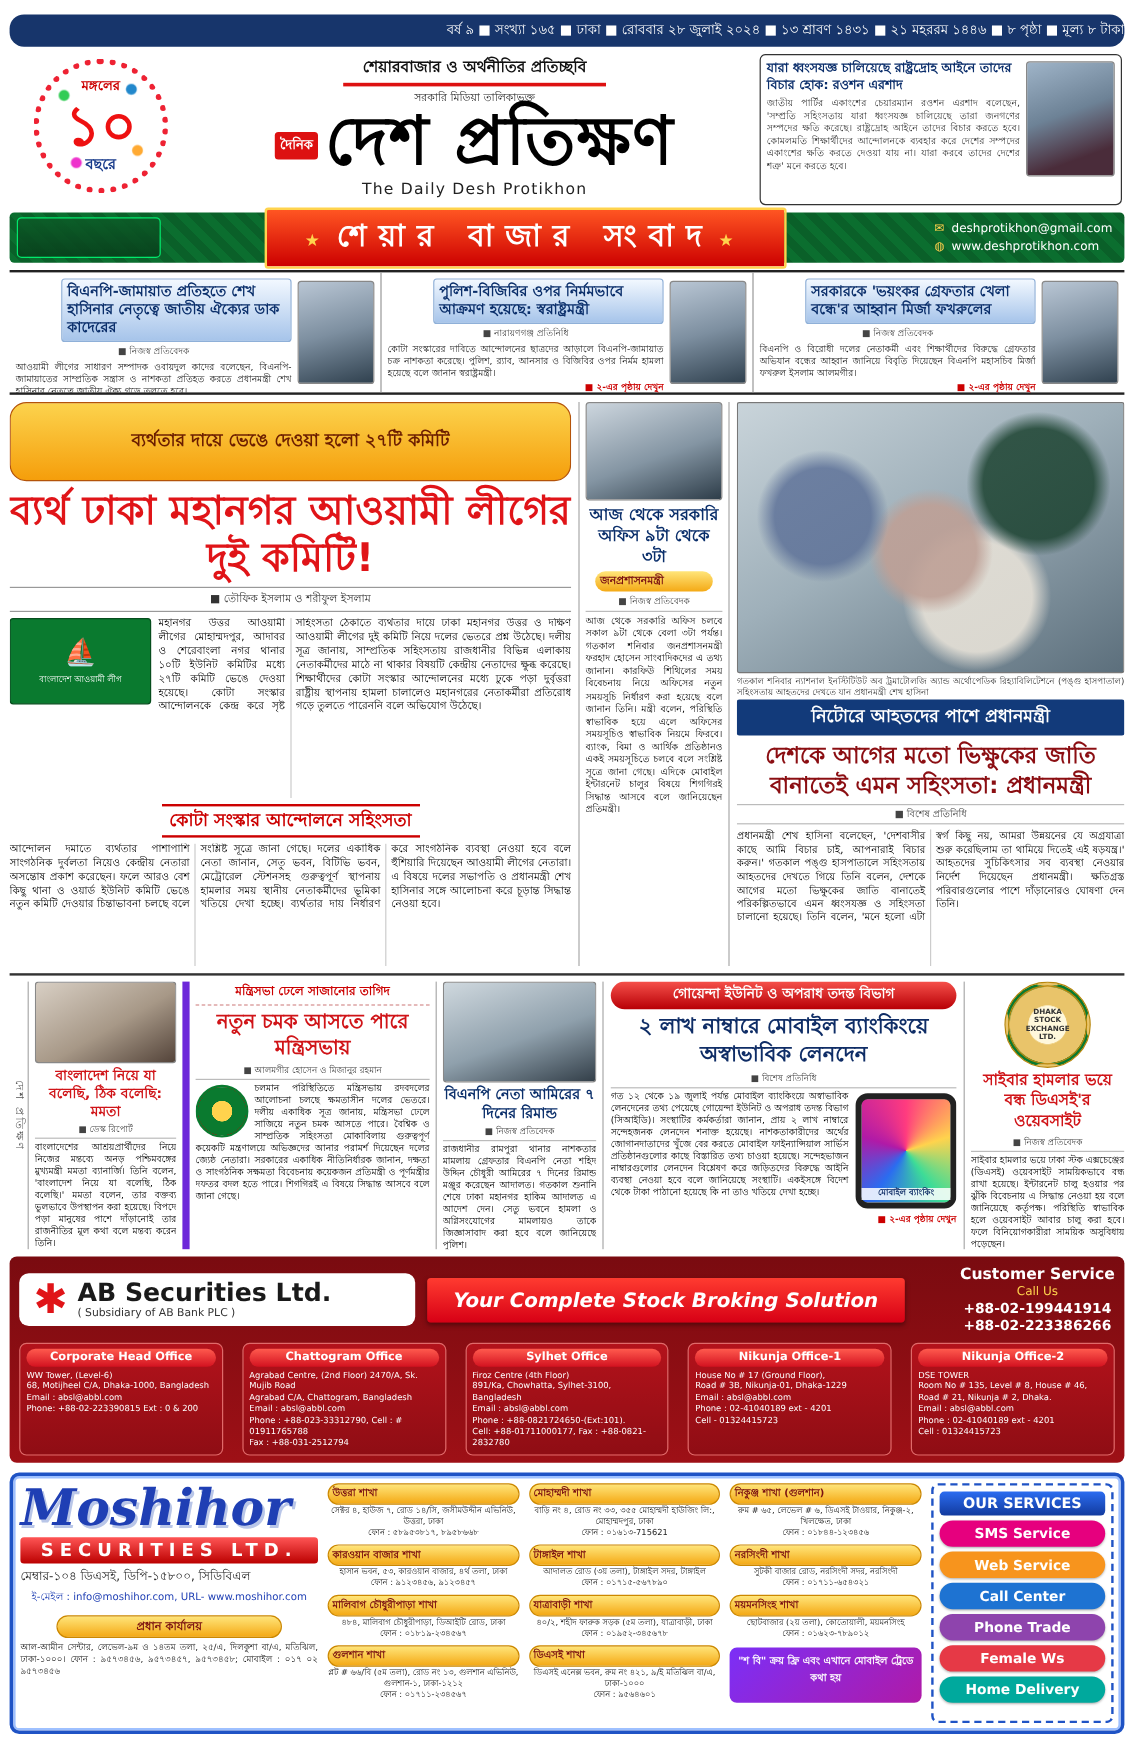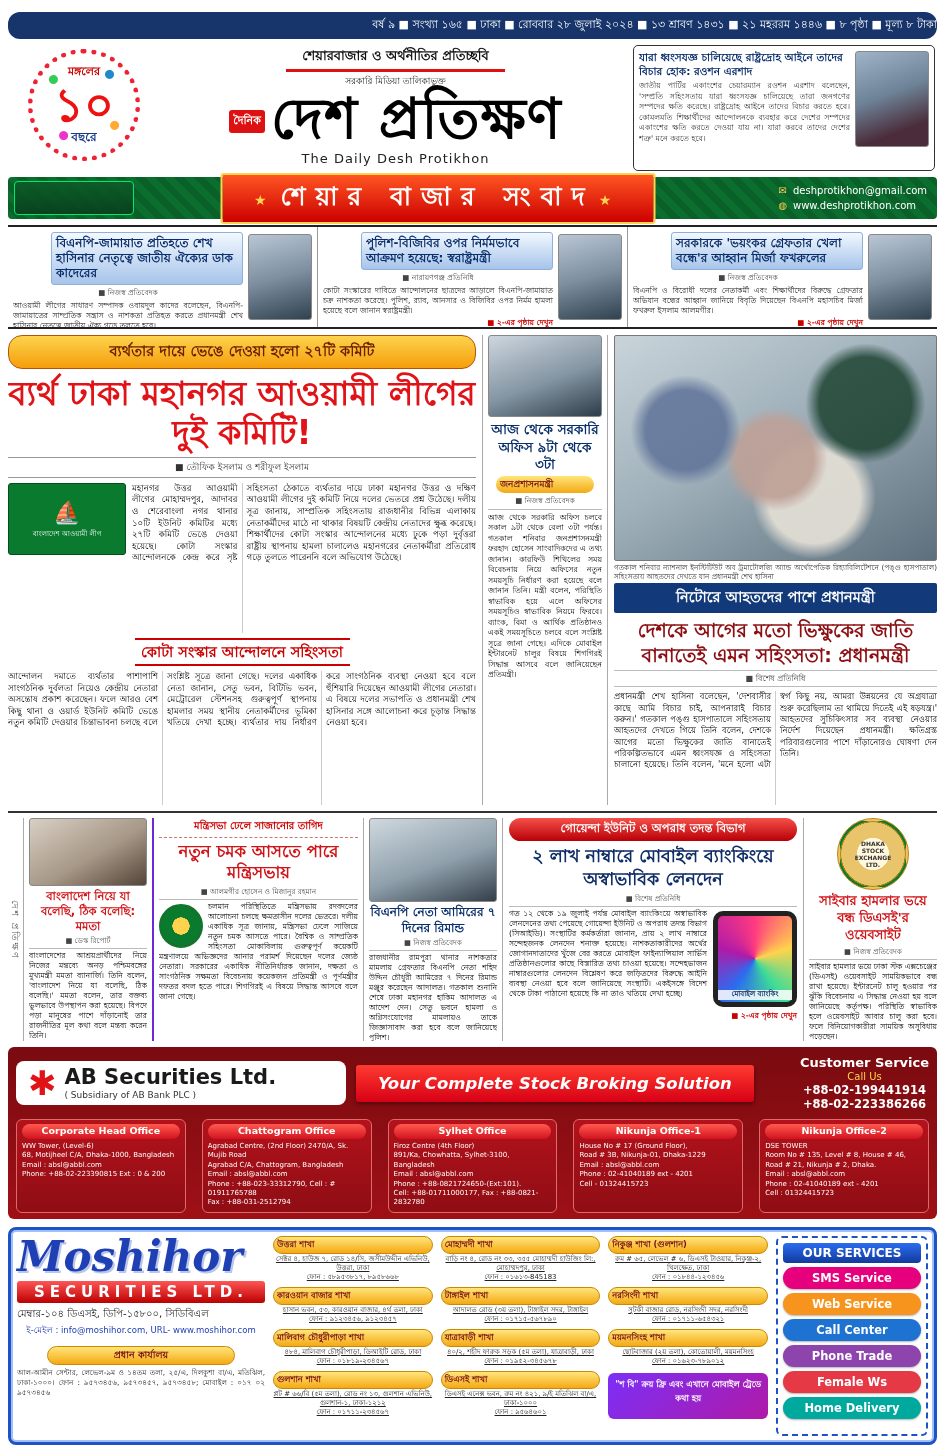--- a/index.html
+++ b/index.html
@@ -57,21 +57,21 @@
   .brief-byline { font-size:7.5px; text-align:center; color:#444; margin:2px 0; }
   .brief-body { font-size:7.6px; color:#222; text-align:justify; line-height:1.3; max-height:44px; overflow:hidden; }
   .more-link { color:#c00; font-size:7.5px; font-weight:bold; text-align:right; margin-top:1px; }
   .brief-photo { width:64px; height:86px; border:1px solid #888; border-radius:3px; align-self:center;
     background:linear-gradient(165deg,#b9c6d4 0%,#7d8fa0 50%,#30414f 100%); }
 
   
   .main { display:flex; gap:6px; margin-top:6px; height:470px; }
   .lead-col { width:468px; overflow:hidden; }
   .kicker { background:linear-gradient(#fcd34d,#f59e0b); color:#6b1d00; font-weight:bold; text-align:center;
-    font-size:14.5px; padding:4px; border-radius:14px; border:1px solid #b45309; }
+    font-size:14.5px; padding:20px; border-radius:14px; border:1px solid #b45309; }
   .lead-head { color:#e01418; font-size:33px; font-weight:bold; line-height:1.18; text-align:center; margin:6px 0 4px; }
   .lead-byline { text-align:center; font-size:9px; color:#333; border-top:1px solid #999; border-bottom:1px solid #999; padding:2px 0; margin-bottom:5px; }
   .lead-bodyA { font-size:8.6px; text-align:justify; line-height:1.35; column-count:2; column-gap:9px; column-rule:1px solid #ccc; height:150px; overflow:hidden; }
   .al-flag { float:left; width:118px; height:72px; margin:0 6px 4px 0; background:#0a7a2f; border:1px solid #064d1d; border-radius:3px;
     display:flex; flex-direction:column; align-items:center; justify-content:center; color:#fff; }
   .al-flag .boat { font-size:22px; color:#ffd34d; }
   .al-flag .flag-label { font-size:7px; margin-top:2px; }
   .inset { width:215px; margin:5px auto; text-align:center; color:#c00; font-weight:bold; font-size:14.5px;
     border-top:2px solid #c00; border-bottom:2px solid #c00; padding:3px 0; line-height:1.25; }
   .lead-bodyB { font-size:8.6px; text-align:justify; line-height:1.35; column-count:3; column-gap:9px; column-rule:1px solid #ccc; height:142px; overflow:hidden; }
@@ -103,21 +103,21 @@
   .vstrip { width:16px; border-right:1px solid #aaa; writing-mode:vertical-rl; font-size:9px; color:#555; text-align:center; letter-spacing:2px; }
   .lower h3 { line-height:1.3; }
   .mamata-col { width:118px; overflow:hidden; }
   .mamata-photo { width:100%; height:68px; border:1px solid #888; border-radius:3px;
     background:linear-gradient(150deg,#d8cfc4 0%,#a79887 55%,#54443a 100%); }
   .mamata-head { color:#d01418; font-size:11.5px; font-weight:bold; text-align:center; margin:3px 0 1px; }
   .small-byline { font-size:7.3px; text-align:center; color:#444; border-bottom:1px solid #bbb; margin-bottom:2px; padding-bottom:1px; }
   .tiny-body { font-size:7.6px; text-align:justify; line-height:1.32; overflow:hidden; }
   .mamata-col .tiny-body { max-height:108px; }
 
-  .cabinet-col { width:212px; border-left:2px solid #6d28d9; border-right:1px solid #aaa; padding:0 5px; overflow:hidden; }
+  .cabinet-col { width:212px; border-left:6px solid #6d28d9; border-right:1px solid #aaa; padding:0 5px; overflow:hidden; }
   .cabinet-kicker { color:#c00; font-size:10px; font-weight:bold; text-align:center; border-bottom:1px dashed #c77; padding-bottom:2px; }
   .cabinet-head { color:#d01418; font-size:16.5px; font-weight:bold; text-align:center; margin:3px 0 2px; }
   .cabinet-seal { float:left; width:44px; height:44px; border-radius:50%; margin:2px 5px 2px 0;
     background:radial-gradient(circle,#ffd34d 0 30%, #0a7a2f 31% 70%, #c00 71%); border:2px solid #0a7a2f; }
   .cabinet-col .tiny-body { max-height:150px; }
 
   .bnp-col { width:128px; overflow:hidden; }
   .bnp-photo { width:100%; height:84px; border:1px solid #888; border-radius:3px;
     background:linear-gradient(160deg,#cfd8de 0%,#8fa0ac 55%,#333f49 100%); }
   .bnp-head { color:#0b2f6b; font-size:12px; font-weight:bold; text-align:center; margin:3px 0 1px; }
@@ -160,21 +160,21 @@
   .mosh { margin-top:8px; border:3px solid #1f53c5; box-shadow:inset 0 0 0 2px #9ec0ff; border-radius:8px; padding:6px; display:flex; gap:8px; height:218px; }
   .mosh-left { width:248px; display:flex; flex-direction:column; }
   .mosh-logo { font-family:"DejaVu Serif", serif; font-style:italic; font-weight:bold; font-size:42px; color:#1f3fb4; text-shadow:2px 2px 0 #b9c6e8; line-height:1; }
   .mosh-sub { background:linear-gradient(#f55,#b00); color:#fff; font-weight:bold; font-size:15px; letter-spacing:5px; text-align:center; border-radius:3px; padding:2px; margin:3px 0; }
   .mosh-member { font-size:10px; color:#222; }
   .mosh-email { font-size:8.5px; text-align:center; color:#1f3fb4; margin-top:1px; }
   .head-pill { background:linear-gradient(#ffe57a,#f4a915); color:#7a1010; font-weight:bold; font-size:9.5px; text-align:center; border-radius:10px; border:1px solid #c80; padding:1px 4px; margin:8px 30px 3px; }
   .head-addr { font-size:7.3px; text-align:justify; line-height:1.35; color:#222; }
   .mosh-branches { flex:1; display:grid; grid-template-columns:repeat(3,1fr); gap:3px 8px; align-content:start; }
   .branch-pill { background:linear-gradient(#ffe57a,#f4a915); color:#7a1010; font-weight:bold; font-size:8.3px; border-radius:10px; border:1px solid #c80; padding:1px 3px; margin-bottom:1px; }
-  .branch-lines { font-size:6.9px; line-height:1.3; color:#222; text-align:center; margin-bottom:2px;text-decoration:underline; }
+  .branch-lines { font-size:6.9px; line-height:1.3; color:#222; text-align:center; margin-bottom:2px; }
   .promo { background:linear-gradient(135deg,#7b2ff7,#b01aa7); color:#fff; font-size:8.3px; font-weight:bold; text-align:center; border-radius:6px; padding:5px 4px; margin-top:2px; }
   .mosh-services { width:152px; border:2px dashed #1f53c5; border-radius:6px; padding:5px; display:flex; flex-direction:column; gap:4px; }
   .svc-title { background:linear-gradient(#2b6cf0,#123a9e); color:#fff; font-weight:bold; font-size:12px; text-align:center; border-radius:4px; padding:3px; }
   .svc-btn { color:#fff; font-weight:bold; font-size:11.5px; text-align:center; border-radius:14px; padding:4px 2px; cursor:pointer; box-shadow:0 1px 2px rgba(0,0,0,.3); }
 </style>
 </head>
 <body>
 
 <div class="page">
 
@@ -406,21 +406,21 @@
       <div class="head-addr">আল-আমীন সেন্টার, লেভেল-৯ম ও ১৪তম তলা, ২৫/এ, দিলকুশা বা/এ, মতিঝিল, ঢাকা-১০০০। ফোন : ৯৫৭৩৪৫৬, ৯৫৭৩৪৫৭, ৯৫৭৩৪৫৮; মোবাইল : ০১৭ ০২ ৯৫৭৩৪৫৬</div>
     </div>
 
     <div class="mosh-branches">
       <div>
         <div class="branch-pill">উত্তরা শাখা</div>
         <div class="branch-lines"><span>সেক্টর ৪, হাউজ ৭, রোড ১৪/সি, জসীমউদ্দীন এভিনিউ, উত্তরা, ঢাকা</span><br><span>ফোন : ৫৮৯৫৩৮১৭, ৮৯৫৮৬৬৮</span></div>
       </div>
       <div>
         <div class="branch-pill">মোহাম্মদী শাখা</div>
-        <div class="branch-lines"><span>বাড়ি নং ৪, রোড নং ৩৩, ৩৫৫ মোহাম্মদী হাউজিং লি:, মোহাম্মদপুর, ঢাকা</span><br><span>ফোন : ০১৬১৩-845183</span></div>
+        <div class="branch-lines"><span>বাড়ি নং ৪, রোড নং ৩৩, ৩৫৫ মোহাম্মদী হাউজিং লি:, মোহাম্মদপুর, ঢাকা</span><br><span>ফোন : ০১৬১৩-715621</span></div>
       </div>
       <div>
         <div class="branch-pill">নিকুঞ্জ শাখা (গুলশান)</div>
         <div class="branch-lines"><span>রুম # ৬৫, লেভেল # ৬, ডিএসই টাওয়ার, নিকুঞ্জ-২, খিলক্ষেত, ঢাকা</span><br><span>ফোন : ০১৮৪৪-১২৩৪৫৬</span></div>
       </div>
       <div>
         <div class="branch-pill">কারওয়ান বাজার শাখা</div>
         <div class="branch-lines"><span>হাসান ভবন, ৫৩, কারওয়ান বাজার, ৪র্থ তলা, ঢাকা</span><br><span>ফোন : ৯১২৩৪৫৬, ৯১২৩৪৫৭</span></div>
       </div>
       <div>

